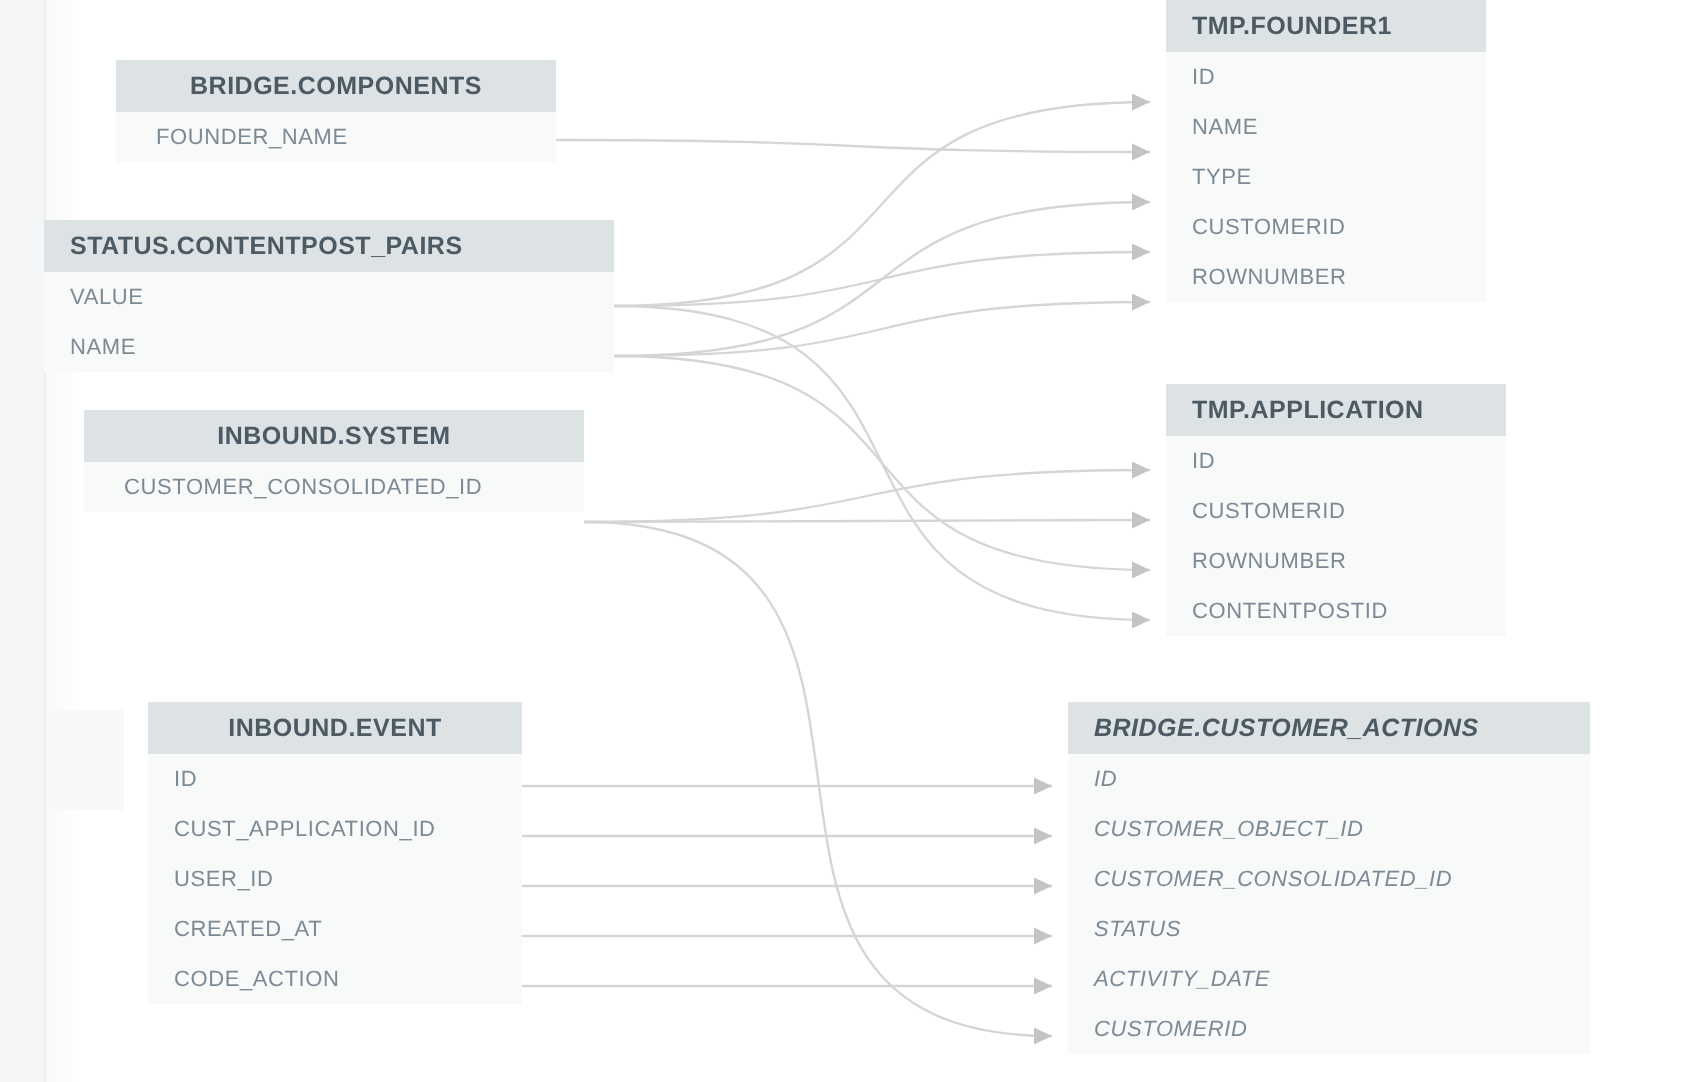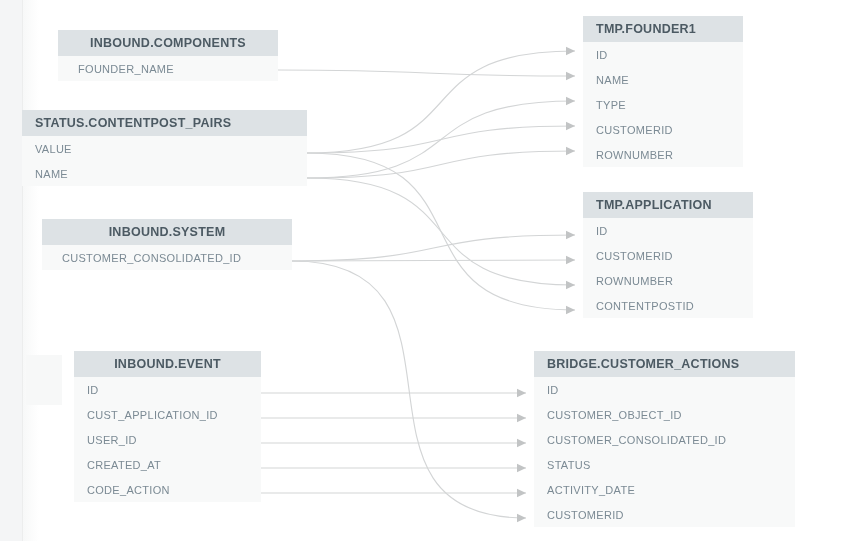--- a/index.html
+++ b/index.html
@@ -117,68 +117,68 @@
       <path d="M 261 443 C 406.75 443, 380.25 443, 526 443"></path>
       <polygon points="526 443, 517 438.8, 517 447.2"></polygon>
       <path d="M 261 468 C 406.75 468, 380.25 468, 526 468"></path>
       <polygon points="526 468, 517 463.8, 517 472.2"></polygon>
       <path d="M 261 493 C 406.75 493, 380.25 493, 526 493"></path>
       <polygon points="526 493, 517 488.8, 517 497.2"></polygon>
     </svg>
 
   <div id="nodes">
       <div class="node indent-fields" style="left: 58px; top: 30px; width: 220px;">
-        <div class="node-title">INBOUND.COMPONENTS</div>
+        <div class="node-title">BRIDGE.COMPONENTS</div>
         <div class="node-fields">
           <div class="field">FOUNDER_NAME</div>
         </div>
       </div>
       <div class="node" style="left: 22px; top: 110px; width: 285px;">
         <div class="node-title left-align">STATUS.CONTENTPOST_PAIRS</div>
         <div class="node-fields">
           <div class="field">VALUE</div>
           <div class="field">NAME</div>
         </div>
       </div>
-      <div class="node indent-fields" style="left: 42px; top: 219px; width: 250px;">
+      <div class="node indent-fields" style="left: 42px; top: 205px; width: 250px;">
         <div class="node-title">INBOUND.SYSTEM</div>
         <div class="node-fields">
           <div class="field">CUSTOMER_CONSOLIDATED_ID</div>
         </div>
       </div>
       <div class="node" style="left: 74px; top: 351px; width: 187px;">
         <div class="node-title">INBOUND.EVENT</div>
         <div class="node-fields">
           <div class="field">ID</div>
           <div class="field">CUST_APPLICATION_ID</div>
           <div class="field">USER_ID</div>
           <div class="field">CREATED_AT</div>
           <div class="field">CODE_ACTION</div>
         </div>
       </div>
-      <div class="node" style="left: 583px; top: 16px; width: 160px;">
+      <div class="node" style="left: 583px; top: 0; width: 160px;">
         <div class="node-title left-align">TMP.FOUNDER1</div>
         <div class="node-fields">
           <div class="field">ID</div>
           <div class="field">NAME</div>
           <div class="field">TYPE</div>
           <div class="field">CUSTOMERID</div>
           <div class="field">ROWNUMBER</div>
         </div>
       </div>
       <div class="node" style="left: 583px; top: 192px; width: 170px;">
         <div class="node-title left-align">TMP.APPLICATION</div>
         <div class="node-fields">
           <div class="field">ID</div>
           <div class="field">CUSTOMERID</div>
           <div class="field">ROWNUMBER</div>
           <div class="field">CONTENTPOSTID</div>
         </div>
       </div>
-      <div class="node" style="left: 534px; top: 351px; width: 261px;">
+      <div class="node" style="left: 534px; top: 351px; width: 261px; font-style: italic;">
         <div class="node-title left-align">BRIDGE.CUSTOMER_ACTIONS</div>
         <div class="node-fields">
           <div class="field">ID</div>
           <div class="field">CUSTOMER_OBJECT_ID</div>
           <div class="field">CUSTOMER_CONSOLIDATED_ID</div>
           <div class="field">STATUS</div>
           <div class="field">ACTIVITY_DATE</div>
           <div class="field">CUSTOMERID</div>
         </div>
       </div>

